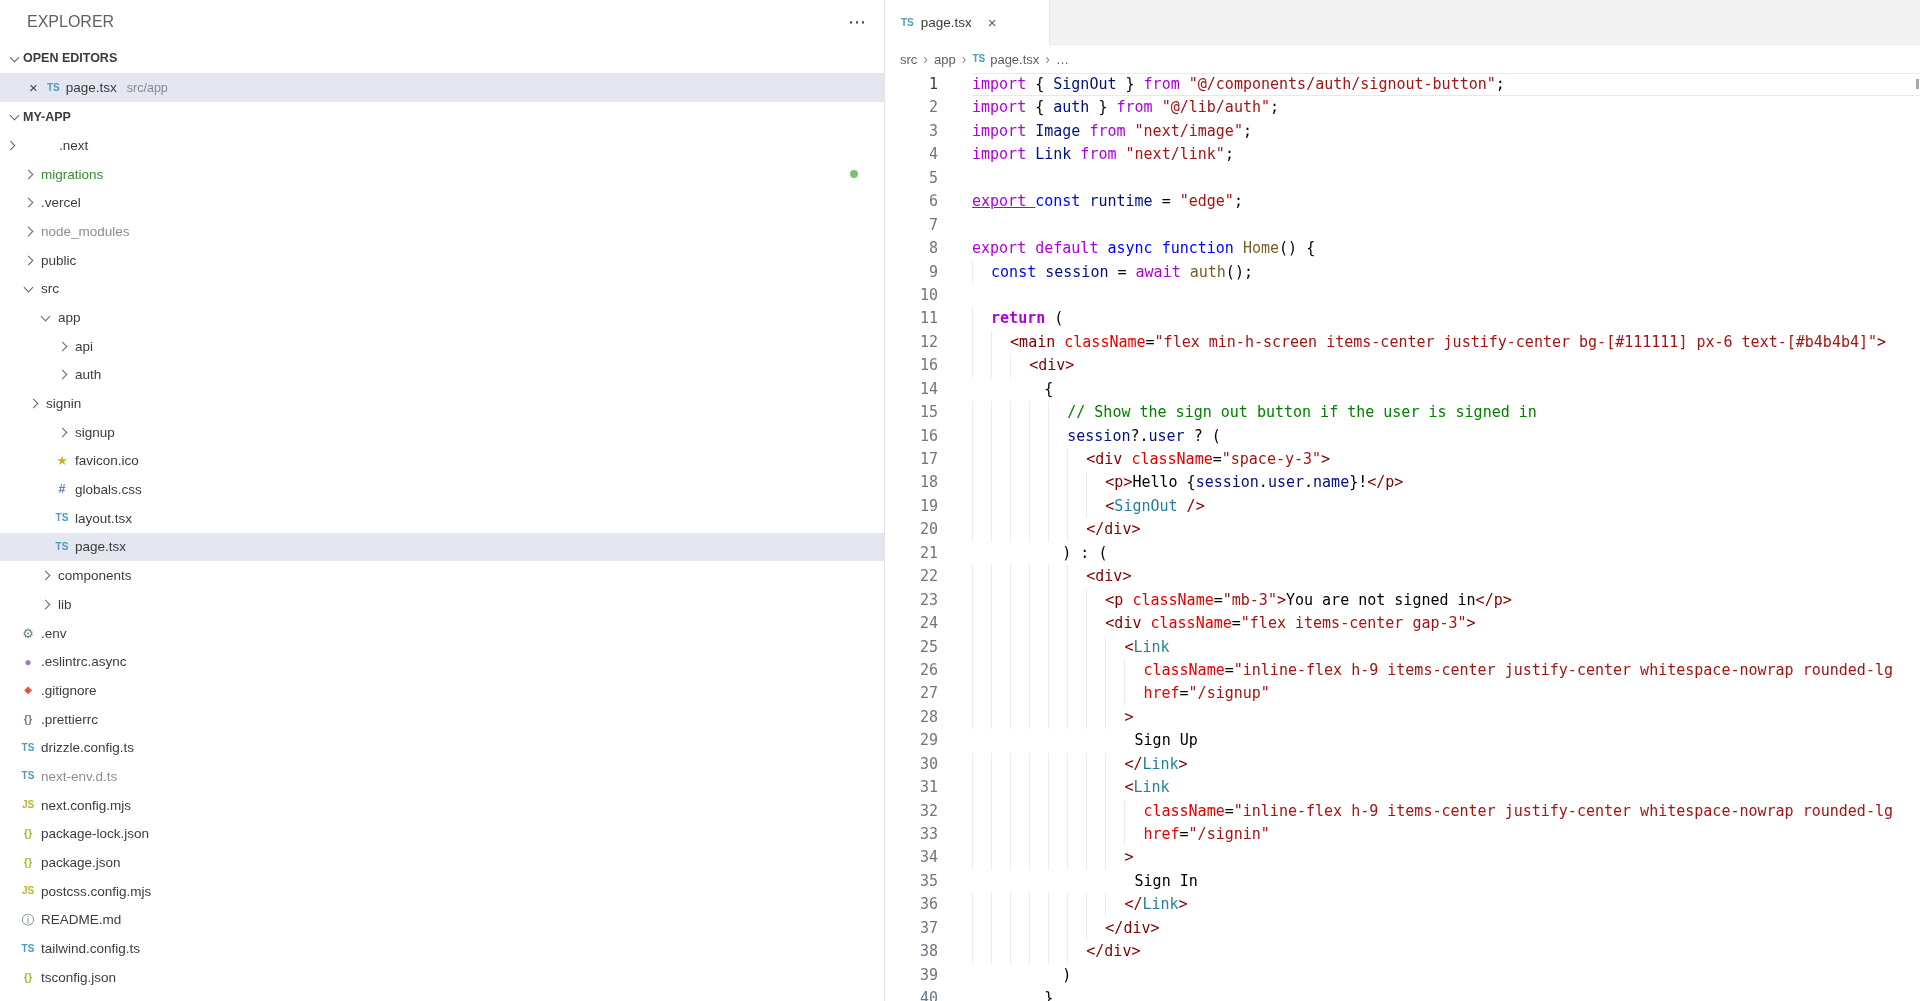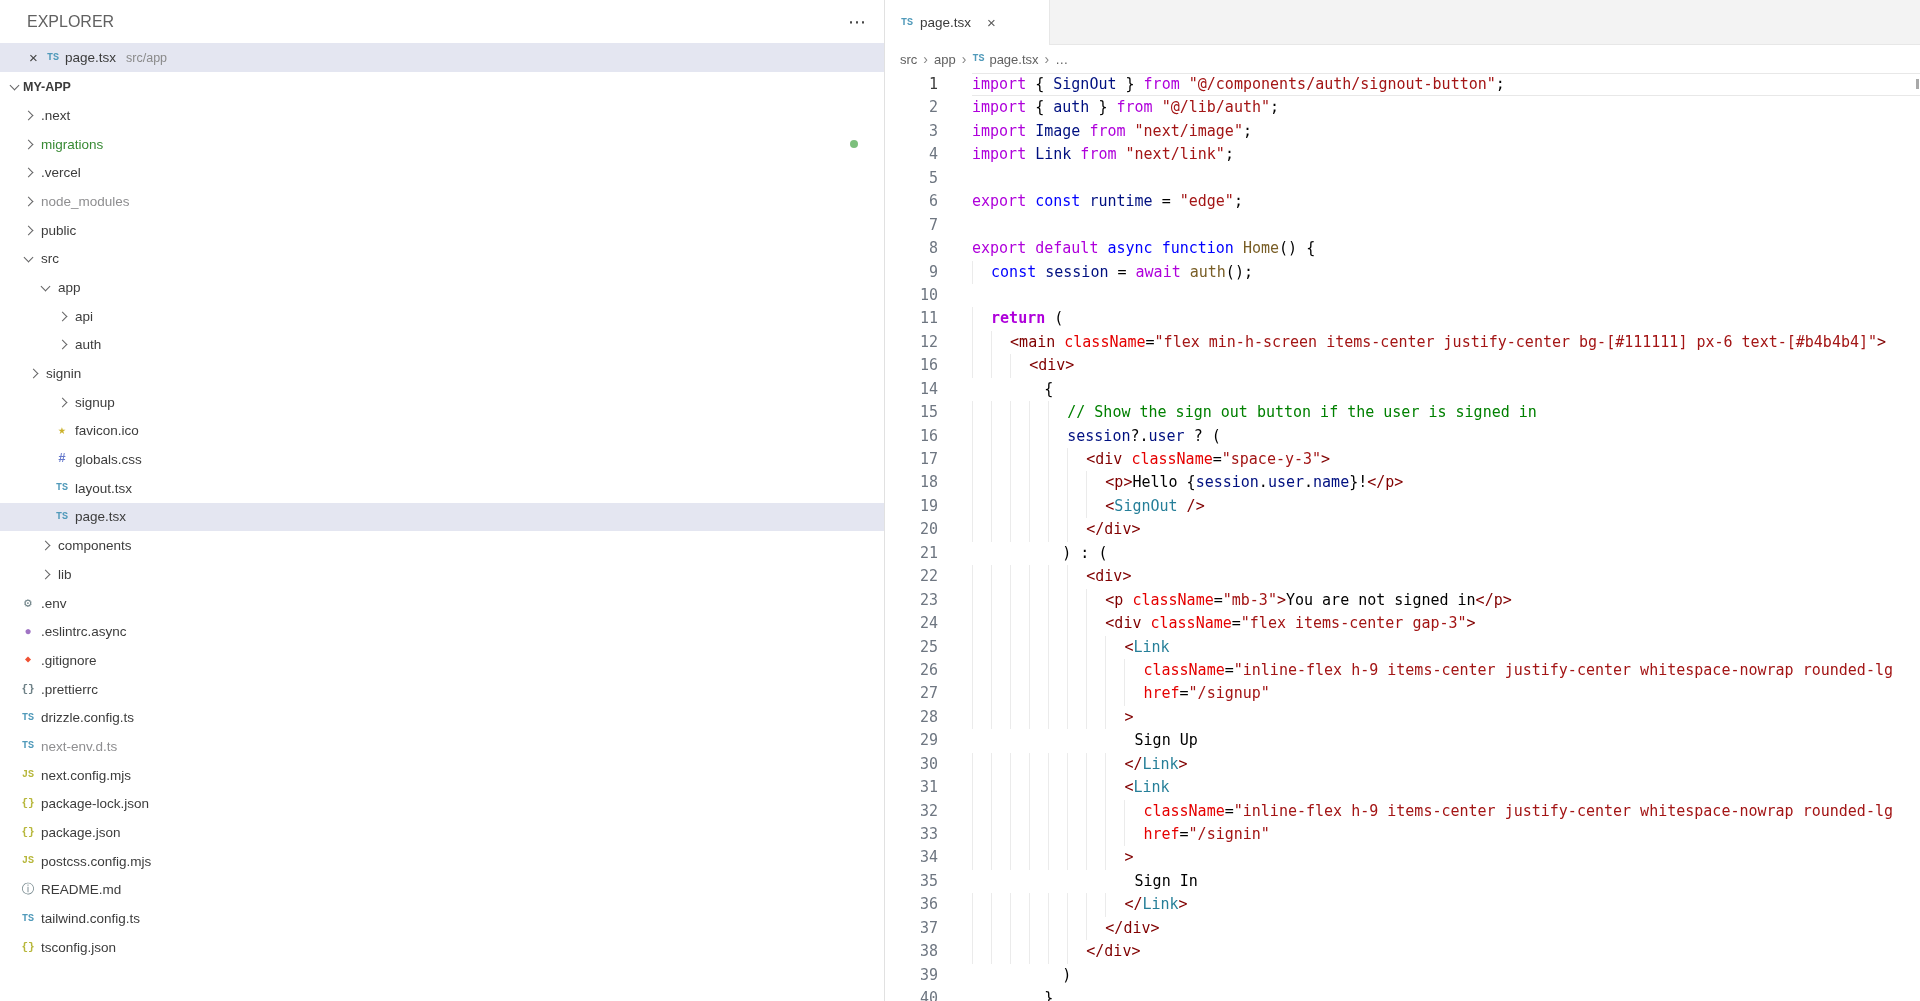--- a/index.html
+++ b/index.html
@@ -23,21 +23,21 @@
 
   #tree{position:relative;}
   .trow{display:flex;align-items:center;height:28.7px;cursor:pointer;}
   .trow.selected{background:#e4e6f1;}
   .slot{width:20px;height:100%;flex:none;display:flex;align-items:center;justify-content:center;}
   .tlabel{font-size:13.5px;color:#3c3c3c;margin-left:3px;white-space:nowrap;}
   .tlabel.green{color:#388a34;}
   .tlabel.gray{color:#8e8e90;}
   .git-dot{width:8px;height:8px;border-radius:50%;background:#7cbf7c;margin-left:auto;margin-right:26px;flex:none;}
 
-  .fic{display:flex;align-items:center;justify-content:center;font-weight:700;line-height:1;font-family:Liberation Mono, monospace;}
+  .fic{display:flex;align-items:center;justify-content:center;font-weight:700;line-height:1;}
   .ic-ts{color:#519aba;font-size:10px;}
   .ic-js{color:#b7b73b;font-size:10px;}
   .ic-json{color:#b7b73b;font-size:11px;}
   .ic-grayb{color:#6d8086;font-size:11px;}
   .ic-css{color:#6679cc;font-size:12.5px;}
   .ic-star{color:#cbb129;font-size:13px;font-weight:400;}
   .ic-gear{color:#6d8086;font-size:13px;font-weight:400;}
   .ic-eslint{color:#a074c4;font-size:12px;font-weight:400;}
   .ic-git{color:#f05133;font-size:10px;font-weight:400;}
   .ic-info{color:#6d8086;font-size:12.5px;font-weight:400;}
@@ -64,37 +64,43 @@
 <body>
 
 <div class="page">
 
   <div id="sidebar">
     <div class="sb-header">
       <span class="sb-title">EXPLORER</span>
       <span class="more">⋯</span>
     </div>
 
+    <div class="section-header">
+      <span class="twistie">
+          <span class="chev down"></span>
+        </span>
+      <span>OPEN EDITORS</span>
+    </div>
 
     <div class="oe-row">
       <span class="oe-close">×</span>
       <span class="fic ic-ts">TS</span>
       <span class="oe-name">page.tsx</span>
       <span class="oe-desc">src/app</span>
     </div>
 
     <div class="section-header ws">
       <span class="twistie">
           <span class="chev down"></span>
         </span>
       <span>MY-APP</span>
     </div>
 
     <div id="tree">
-        <div class="trow" style="padding-left: 18px;">
+        <div class="trow" style=" gap: 36px;">
           <span class="slot">
             <span class="chev"></span>
           </span>
           <span class="tlabel">.next</span>
         </div>
         <div class="trow" style="padding-left: 18px;">
           <span class="slot">
             <span class="chev"></span>
           </span>
           <span class="tlabel green">migrations</span>
@@ -297,21 +303,21 @@
           <span>…</span>
         </span>
       </div>
     <div class="code" id="code">
       <div class="overview-cursor"></div>
     <div class="code-line current"><span class="gutter">1</span><span class="codewrap"><span style="color: rgb(175, 0, 219);">import </span><span style="color: rgb(0, 0, 0);">{ </span><span style="color: rgb(0, 16, 128);">SignOut</span><span style="color: rgb(0, 0, 0);"> } </span><span style="color: rgb(175, 0, 219);">from </span><span style="color: rgb(163, 21, 21);">"@/components/auth/signout-button"</span><span style="color: rgb(0, 0, 0);">;</span></span></div>
         <div class="code-line"><span class="gutter">2</span><span class="codewrap"><span style="color: rgb(175, 0, 219);">import </span><span style="color: rgb(0, 0, 0);">{ </span><span style="color: rgb(0, 16, 128);">auth</span><span style="color: rgb(0, 0, 0);"> } </span><span style="color: rgb(175, 0, 219);">from </span><span style="color: rgb(163, 21, 21);">"@/lib/auth"</span><span style="color: rgb(0, 0, 0);">;</span></span></div>
         <div class="code-line"><span class="gutter">3</span><span class="codewrap"><span style="color: rgb(175, 0, 219);">import </span><span style="color: rgb(0, 16, 128);">Image</span><span style="color: rgb(175, 0, 219);"> from </span><span style="color: rgb(163, 21, 21);">"next/image"</span><span style="color: rgb(0, 0, 0);">;</span></span></div>
         <div class="code-line"><span class="gutter">4</span><span class="codewrap"><span style="color: rgb(175, 0, 219);">import </span><span style="color: rgb(0, 16, 128);">Link</span><span style="color: rgb(175, 0, 219);"> from </span><span style="color: rgb(163, 21, 21);">"next/link"</span><span style="color: rgb(0, 0, 0);">;</span></span></div>
         <div class="code-line"><span class="gutter">5</span><span class="codewrap"></span></div>
-        <div class="code-line"><span class="gutter">6</span><span class="codewrap"><span style="color: rgb(175, 0, 219);">export </span><span style="color: rgb(0, 0, 255);">const </span><span style="color: rgb(0, 16, 128);">runtime</span><span style="color: rgb(0, 0, 0);"> = </span><span style="color: rgb(163, 21, 21);">"edge"</span><span style="color: rgb(0, 0, 0);">;</span></span></div>
+        <div class="code-line"><span class="gutter">6</span><span class="codewrap"><span style="color: rgb(175, 0, 219); text-decoration: underline;">export </span><span style="color: rgb(0, 0, 255);">const </span><span style="color: rgb(0, 16, 128);">runtime</span><span style="color: rgb(0, 0, 0);"> = </span><span style="color: rgb(163, 21, 21);">"edge"</span><span style="color: rgb(0, 0, 0);">;</span></span></div>
         <div class="code-line"><span class="gutter">7</span><span class="codewrap"></span></div>
         <div class="code-line"><span class="gutter">8</span><span class="codewrap"><span style="color: rgb(175, 0, 219);">export default </span><span style="color: rgb(0, 0, 255);">async function </span><span style="color: rgb(121, 94, 38);">Home</span><span style="color: rgb(0, 0, 0);">() {</span></span></div>
         <div class="code-line"><span class="gutter">9</span><span class="codewrap"><span class="iguide"></span><span style="color: rgb(0, 0, 255);">const </span><span style="color: rgb(0, 16, 128);">session</span><span style="color: rgb(0, 0, 0);"> = </span><span style="color: rgb(175, 0, 219);">await </span><span style="color: rgb(121, 94, 38);">auth</span><span style="color: rgb(0, 0, 0);">();</span></span></div>
         <div class="code-line"><span class="gutter">10</span><span class="codewrap"></span></div>
         <div class="code-line"><span class="gutter">11</span><span class="codewrap"><span class="iguide"></span><span style="color: rgb(175, 0, 219); font-weight: bold;">return</span><span style="color: rgb(0, 0, 0);"> (</span></span></div>
         <div class="code-line"><span class="gutter">12</span><span class="codewrap"><span class="iguide"></span><span class="iguide"></span><span style="color: rgb(128, 0, 0);">&lt;main </span><span style="color: rgb(229, 0, 0);">className</span><span style="color: rgb(0, 0, 0);">=</span><span style="color: rgb(163, 21, 21);">"flex min-h-screen items-center justify-center bg-[#111111] px-6 text-[#b4b4b4]"</span><span style="color: rgb(128, 0, 0);">&gt;</span></span></div>
         <div class="code-line"><span class="gutter">16</span><span class="codewrap"><span class="iguide"></span><span class="iguide"></span><span class="iguide"></span><span style="color: rgb(128, 0, 0);">&lt;div&gt;</span></span></div>
         <div class="code-line"><span class="gutter">14</span><span class="codewrap"><span style="color: rgb(0, 0, 0);">        {</span></span></div>
         <div class="code-line"><span class="gutter">15</span><span class="codewrap"><span class="iguide"></span><span class="iguide"></span><span class="iguide"></span><span class="iguide"></span><span class="iguide"></span><span style="color: rgb(0, 128, 0);">// Show the sign out button if the user is signed in</span></span></div>
         <div class="code-line"><span class="gutter">16</span><span class="codewrap"><span class="iguide"></span><span class="iguide"></span><span class="iguide"></span><span class="iguide"></span><span class="iguide"></span><span style="color: rgb(0, 16, 128);">session</span><span style="color: rgb(0, 0, 0);">?.</span><span style="color: rgb(0, 16, 128);">user</span><span style="color: rgb(0, 0, 0);"> ? (</span></span></div>

